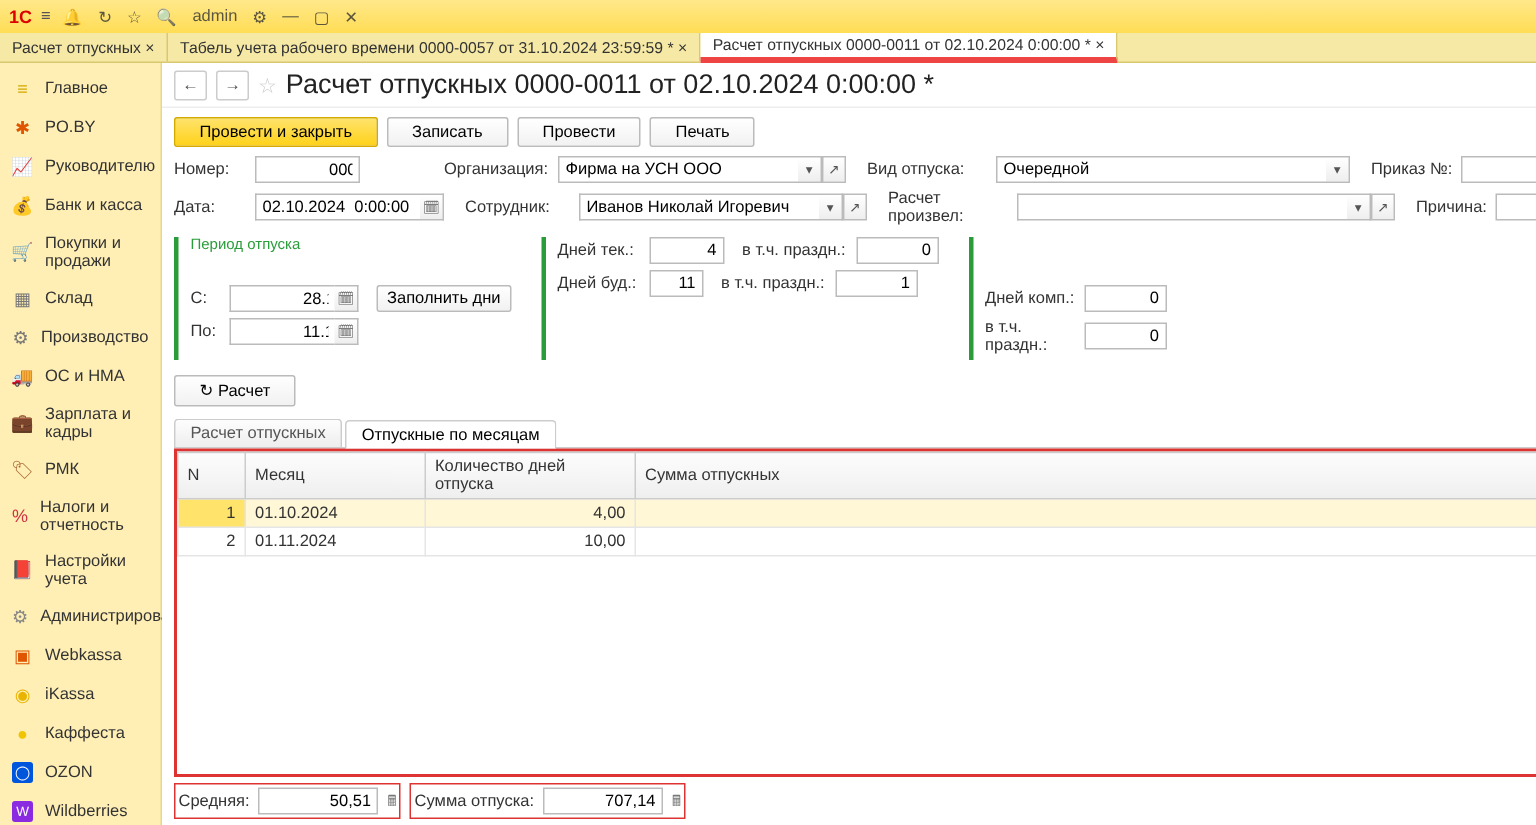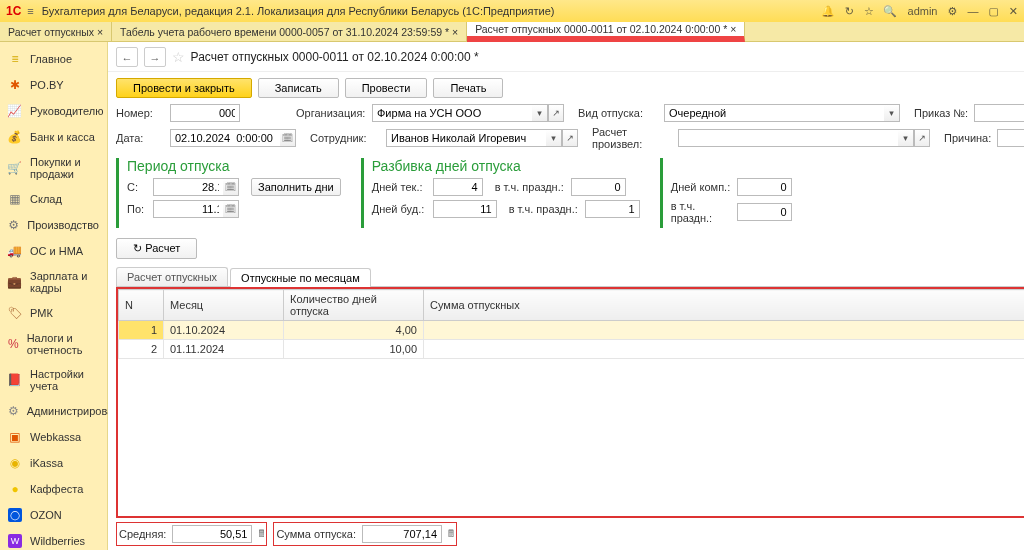--- a/index.html
+++ b/index.html
@@ -5,47 +5,47 @@
   * { box-sizing: border-box; margin: 0; padding: 0; }
   body { font-family: Arial, sans-serif; font-size: 11px; color: #333; background: #fff; overflow: hidden; width: 1024px; height: 550px; }
   .titlebar { background: linear-gradient(#ffe88a,#ffdd55); height: 22px; display: flex; align-items: center; padding: 0 6px; }
   .titlebar .logo { color: #d00; font-weight: bold; margin-right: 6px; font-size: 12px; }
   .titlebar .burger { margin-right: 8px; color: #555; cursor: pointer; }
   .titlebar .title { flex: 1; color: #333; }
   .titlebar .sys { display: flex; gap: 10px; align-items: center; color: #333; }
   .titlebar .sys span { cursor: pointer; opacity: .8; }
   .tabsbar { background: #f6e9a6; height: 20px; display: flex; align-items: stretch; border-bottom: 1px solid #d8c870; }
   .tabsbar .tab { display: flex; align-items: center; padding: 0 8px; border-right: 1px solid #d8c870; font-size: 10.5px; color: #333; cursor: pointer; }
-  .tabsbar .tab.active { background: #fff; border-bottom: 6px solid #ef4444; margin-bottom: -1px; }
+  .tabsbar .tab.active { background: #fff; border-bottom: 4px solid #ef4444; margin-bottom: -1px; }
   .shell { display: flex; height: 508px; }
   .sidebar { width: 108px; background: #ffefb5; border-right: 1px solid #e6d78a; display: flex; flex-direction: column; padding-top: 4px; }
   .side-item { display: flex; align-items: center; gap: 8px; padding: 6px 8px; cursor: pointer; font-size: 11px; color: #333; }
   .side-ico { width: 14px; height: 14px; display: inline-flex; align-items: center; justify-content: center; font-size: 12px; }
   .main { flex: 1; display: flex; flex-direction: column; background: #fff; }
   .hdr { height: 30px; display: flex; align-items: center; padding: 0 8px; gap: 6px; border-bottom: 1px solid #eee; }
   .navbtn { width: 22px; height: 20px; border: 1px solid #ccc; background: #fff; border-radius: 2px; display: flex; align-items: center; justify-content: center; cursor: pointer; color: #555; }
   .star { color: #ccc; font-size: 14px; }
-  .hdr h1 { font-size: 12px; font-weight: normal; color: #222; }
+  .hdr h1 { font-size: 18px; font-weight: normal; color: #222; }
   .toolbar { padding: 6px 8px 4px; display: flex; align-items: center; gap: 6px; }
   .btn { border: 1px solid #bbb; background: linear-gradient(#fff,#f1f1f1); padding: 3px 16px; border-radius: 2px; cursor: pointer; font-size: 11px; }
   .btn.primary { background: linear-gradient(#ffe36b,#ffd21a); border-color: #d4a900; }
   .btn.sm { padding: 2px 6px; }
   .form { padding: 2px 8px; display: flex; flex-direction: column; gap: 4px; }
   .row { display: flex; align-items: center; gap: 6px; }
   .lbl { color: #333; }
   .tbx { border: 1px solid #bbb; height: 18px; padding: 1px 4px; font-size: 11px; background: #fff; }
   .w70 { width: 70px; padding-left: 48px; } .w110 { width: 110px; } .w160 { width: 160px; } .w220 { width: 220px; }
   .combo { display: flex; }
   .combo .tbx { border-right: none; }
   .combo .cbtn { width: 16px; height: 18px; border: 1px solid #bbb; background: linear-gradient(#fff,#eee); display: flex; align-items: center; justify-content: center; cursor: pointer; font-size: 9px; color: #555; border-left: none; }
   .combo .cbtn + .cbtn { border-left: 1px solid #bbb; }
   .combo .cbtn:first-of-type { border-left: none; }
   .groups { display: flex; gap: 12px; padding: 6px 8px; }
   .grp { border-left: 3px solid #2a9d3a; padding: 0 8px; }
-  .grp h4 { color: #2a9d3a; font-weight: normal; font-size: 14px; margin-bottom: 4px; }
+  .grp h4 { color: #2a9d3a; font-weight: normal; font-size: 10px; margin-bottom: 21px; }
   .grp .row { margin-bottom: 4px; }
   .num { text-align: right; }
   .calc { margin: 4px 8px; }
   .subtabs { display: flex; border-bottom: 1px solid #ccc; margin: 4px 8px 0; }
   .subtab { padding: 3px 10px; border: 1px solid #ccc; border-bottom: none; background: linear-gradient(#fdfdfd,#eee); cursor: pointer; font-size: 11px; margin-right: 2px; border-radius: 3px 3px 0 0; color: #555; }
   .subtab.active { background: #fff; color: #000; position: relative; top: 1px; }
   .grid-wrap { margin: 0 8px; border: 2px solid #d33; border-top-width: 2px; flex: 1; display: flex; flex-direction: column; min-height: 0; }
   .grid { width: 100%; border-collapse: collapse; font-size: 11px; }
   .grid th { background: linear-gradient(#fdfdfd,#eee); border: 1px solid #ccc; padding: 3px 6px; font-weight: normal; text-align: left; }
   .grid td { border: 1px solid #e5e5e5; padding: 3px 6px; }
@@ -55,21 +55,20 @@
   .footer { display: flex; align-items: center; gap: 6px; padding: 4px 8px; }
   .redbox { border: 1px solid #d33; padding: 2px; display: flex; align-items: center; gap: 6px; }
   .cal { color: #777; font-size: 10px; }
 </style>
 </head>
 <body>
 
 <div class="titlebar">
   <span class="logo">1C</span>
   <span class="burger">≡</span>
-  <span class="title">Бухгалтерия для Беларуси, редакция 2.1. Локализация для Республики Беларусь   (1С:Предприятие)</span>
   <div class="sys">
     <span>🔔</span>
     <span>↻</span>
     <span>☆</span>
     <span>🔍</span>
     <span>admin</span>
     <span>⚙</span>
     <span>—</span>
     <span>▢</span>
     <span>✕</span>
@@ -237,30 +236,29 @@
         <div class="row">
           <span class="lbl" style="width:20px">По:</span>
           <div class="combo">
               <input class="tbx w70" value="11.11.2024" style="">
               <div class="cbtn">🗓</div>
             </div>
         </div>
       </div>
 
       <div class="grp">
-        <h4>Разбивка дней отпуска</h4>
         <div class="row">
           <span class="lbl" style="width:55px">Дней тек.:</span>
           <input class="tbx num" style="width: 50px;" value="4">
           <span class="lbl" style="width:70px;margin-left:6px">в т.ч. праздн.:</span>
           <input class="tbx num" style="width: 55px;" value="0">
         </div>
         <div class="row">
           <span class="lbl" style="width:55px">Дней буд.:</span>
-          <input class="tbx num" style="width: 64px;" value="11">
+          <input class="tbx num" style="width: 36px;" value="11">
           <span class="lbl" style="width:70px;margin-left:6px">в т.ч. праздн.:</span>
           <input class="tbx num" style="width: 55px;" value="1">
         </div>
       </div>
 
       <div class="grp">
         <h4 style="visibility:hidden">.</h4>
         <div class="row">
           <span class="lbl" style="width:60px">Дней комп.:</span>
           <input class="tbx num" style="width: 55px;" value="0">

